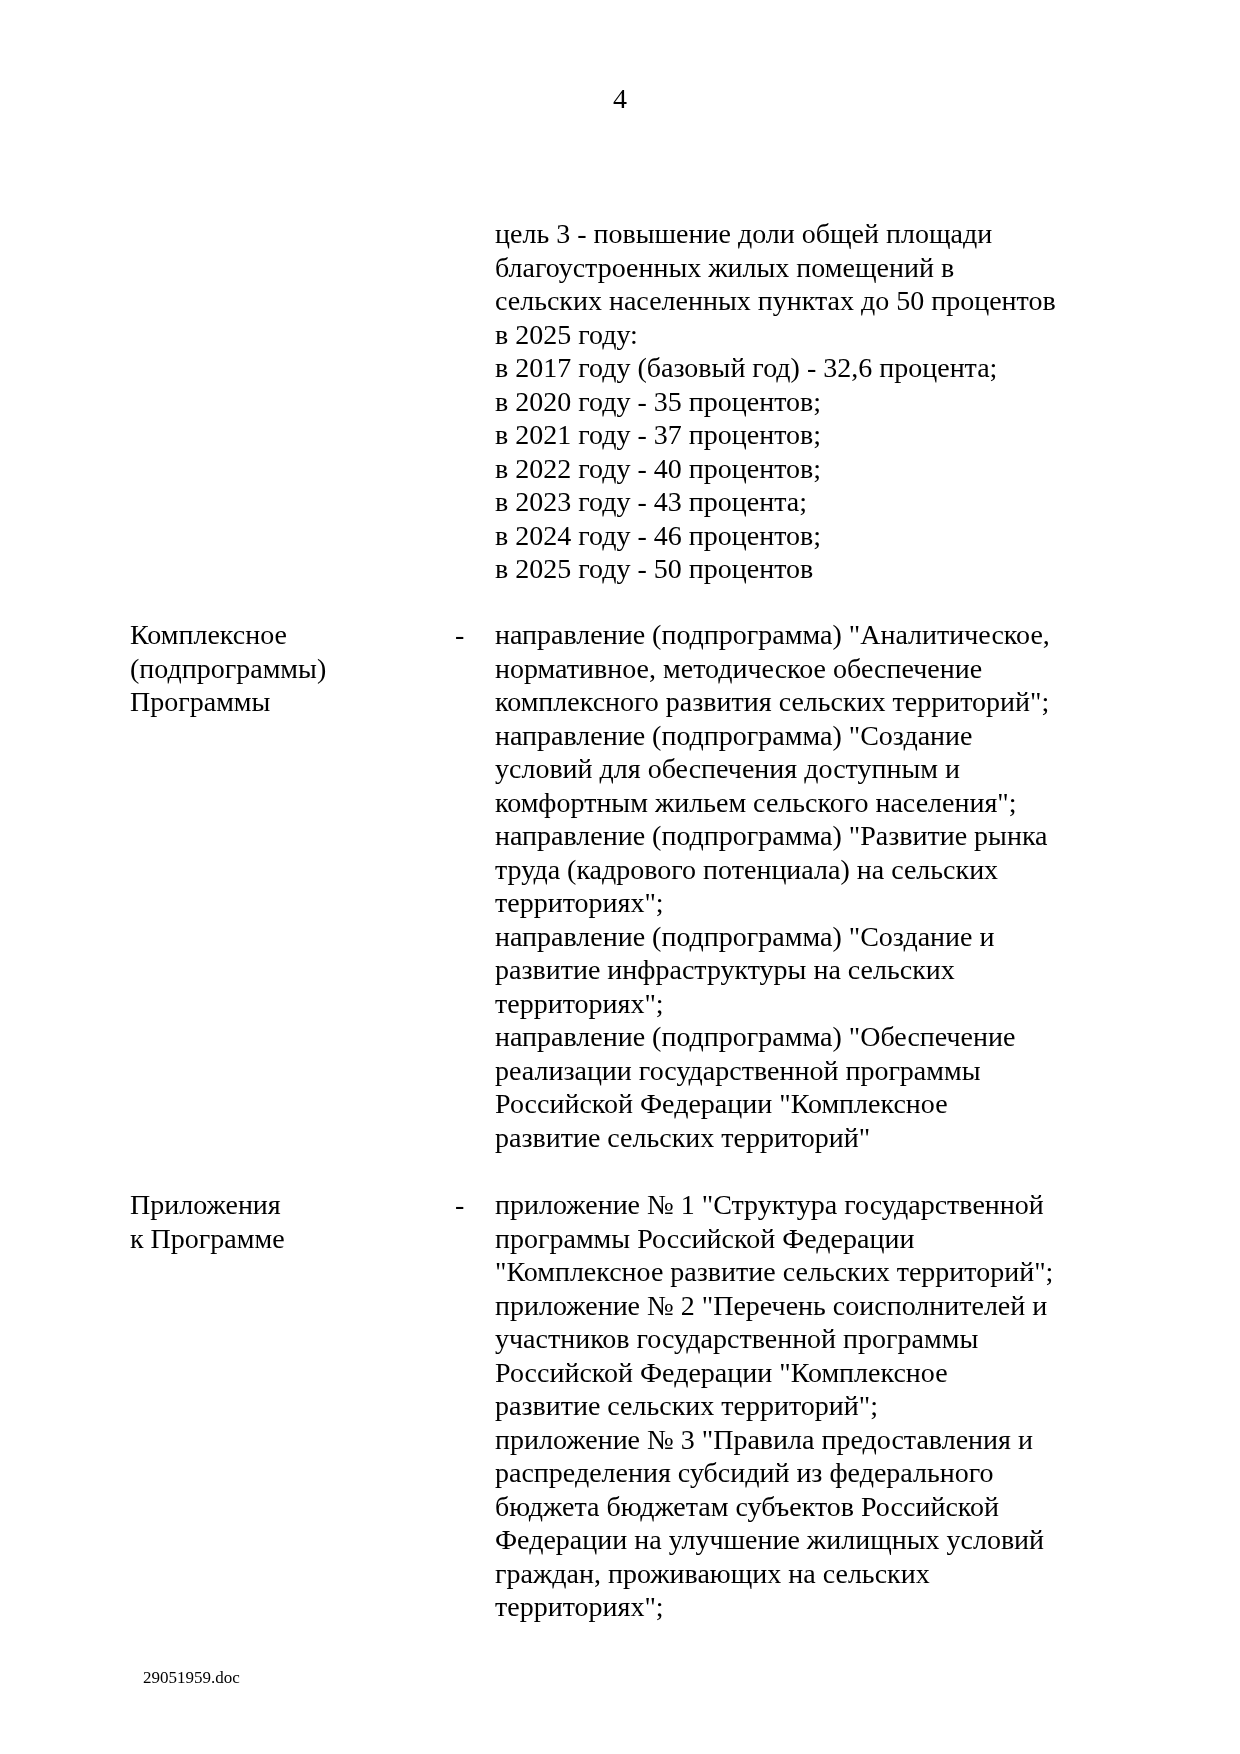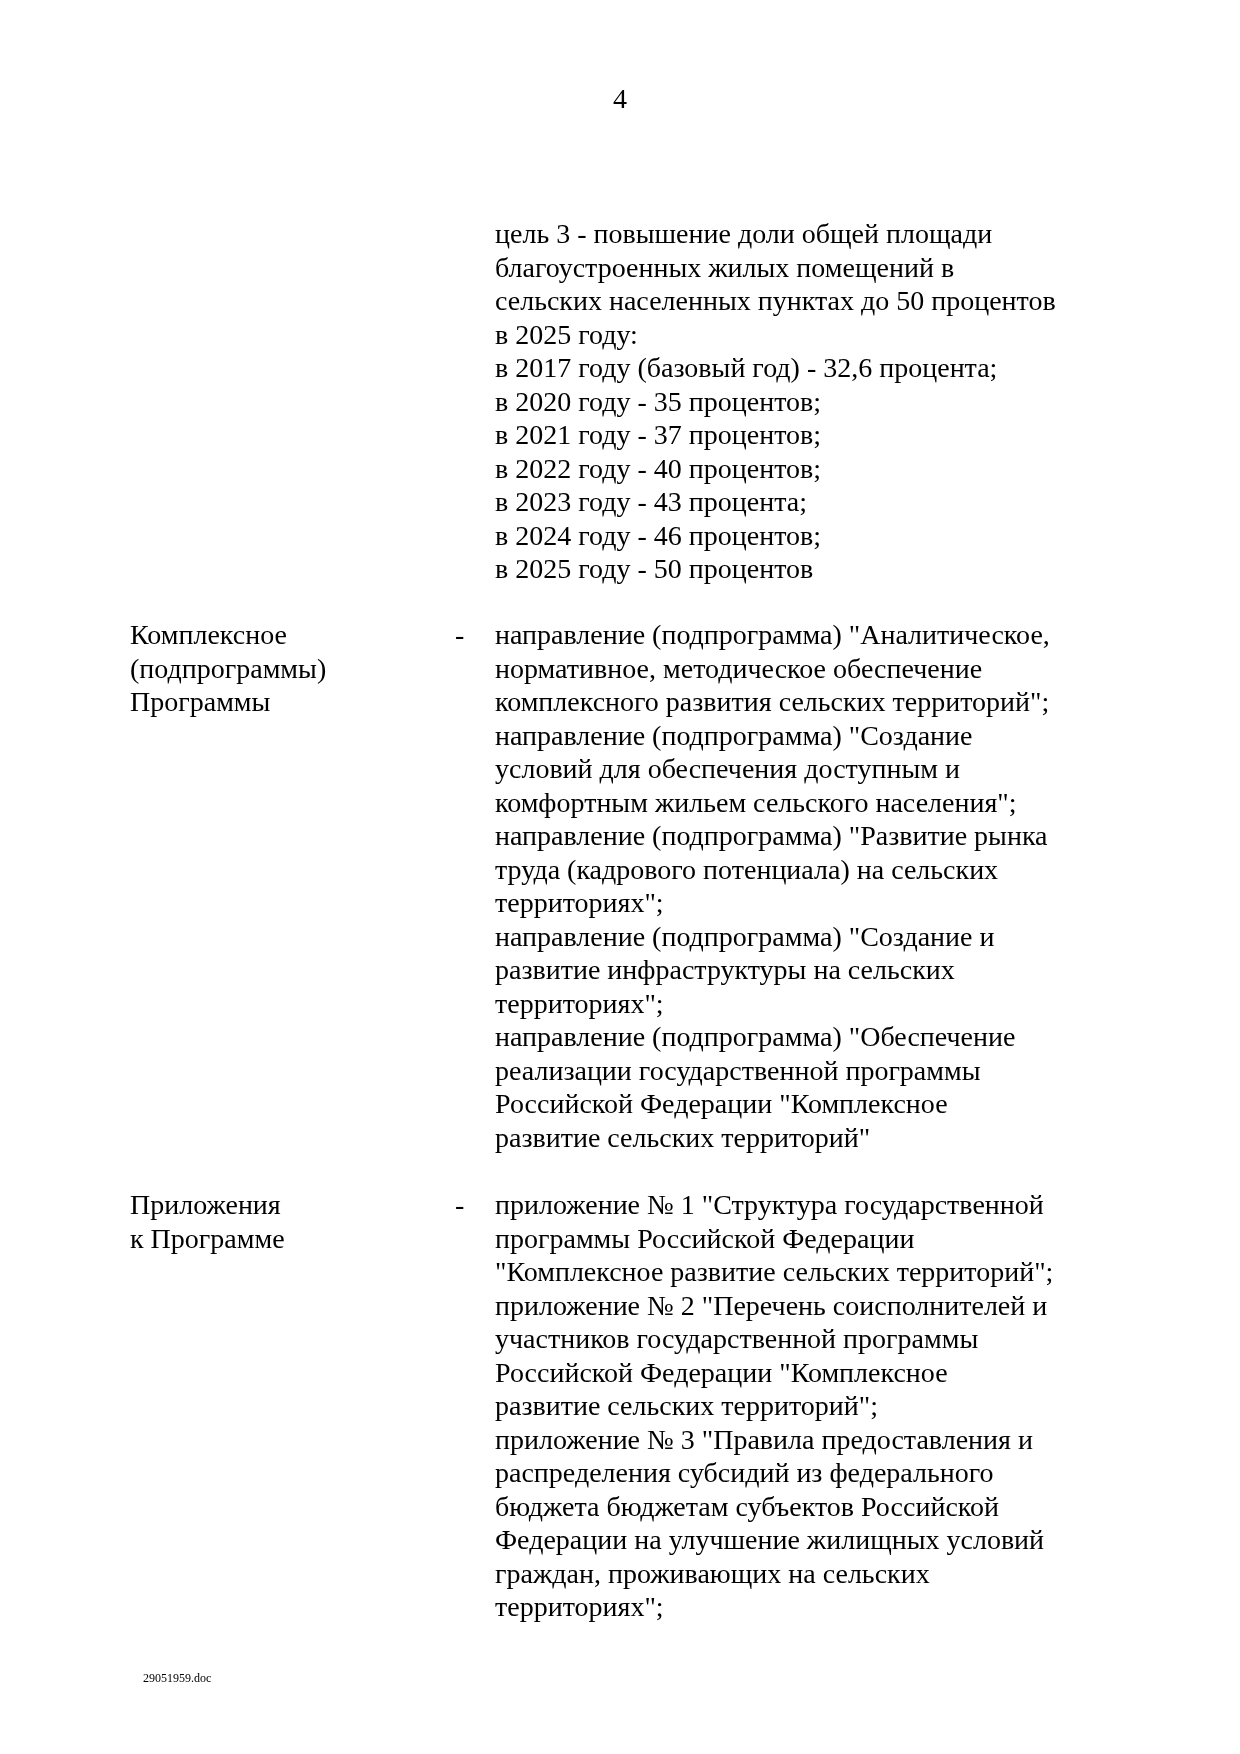--- a/index.html
+++ b/index.html
@@ -41,21 +41,21 @@
   .section .label { left: 130px; width: 310px; }
   .section .dash  { left: 455px; width: 30px; }
   .section .body  { left: 495px; width: 650px; }
   .sec-goal  { top: 158px; }
   .sec-dirs  { top: 559px; }
   .sec-apps  { top: 1129px; }
   .footer {
     position: absolute;
     left: 143px;
     top: 1668px;
-    font-size: 12px;
+    font-size: 17px;
     line-height: 20px;
     white-space: pre;
   }
 </style>
 </head>
 <body>
 
 <div class="page">
 
   <div class="page-number">4</div>

